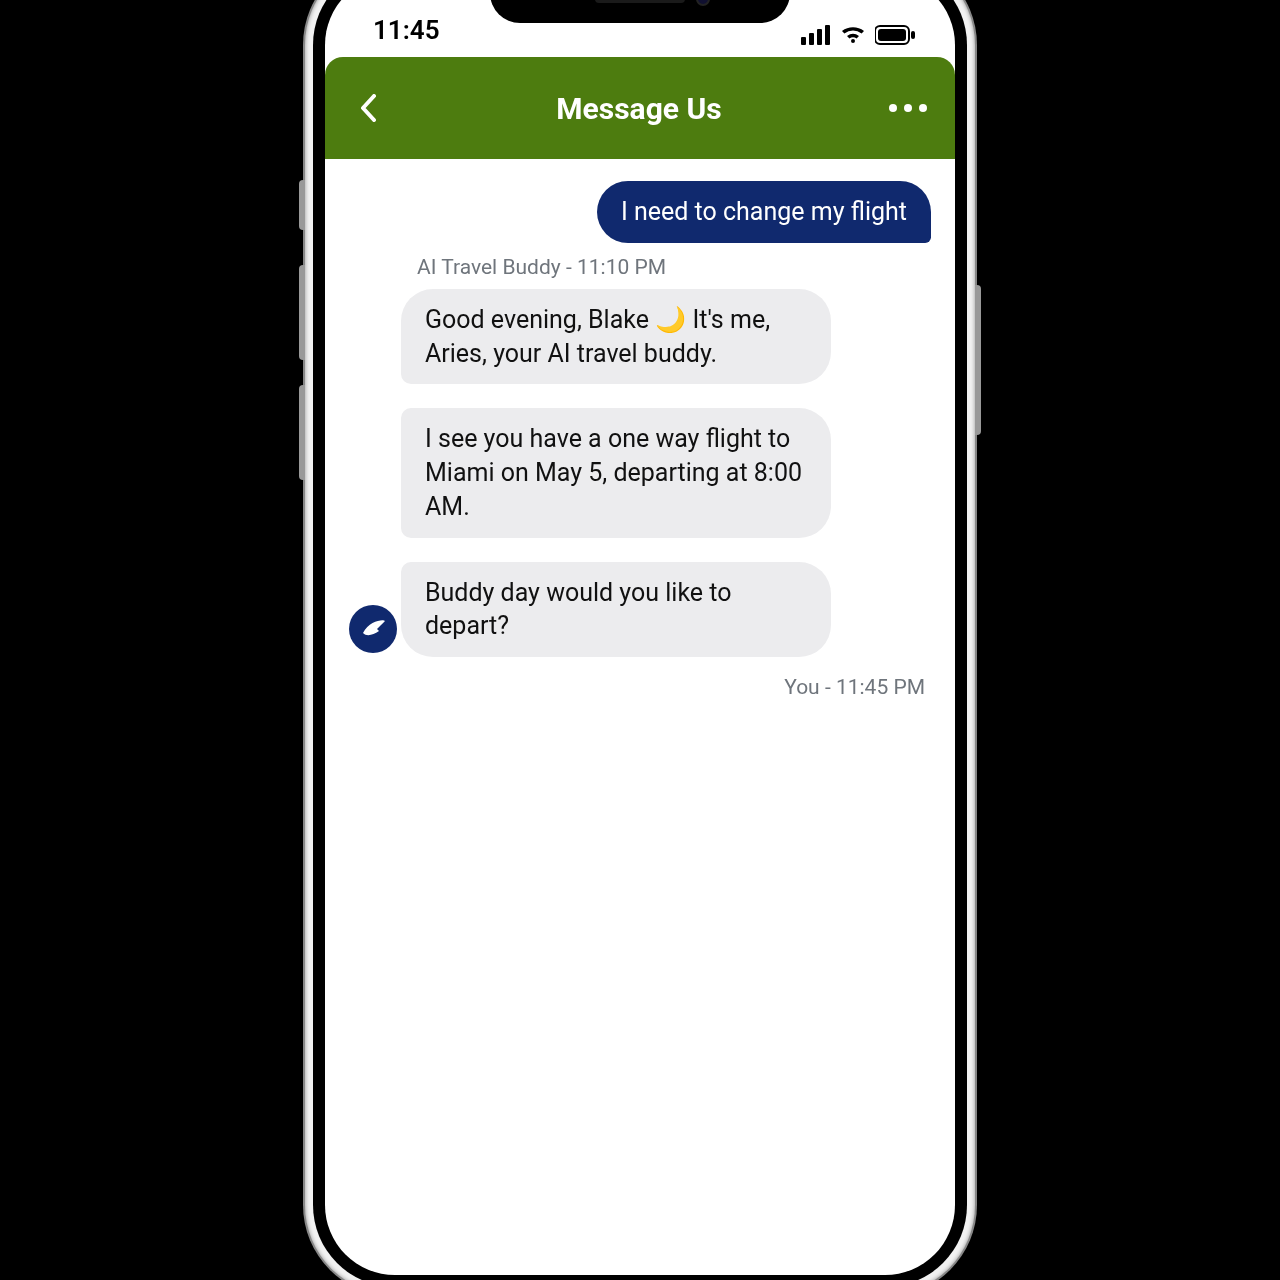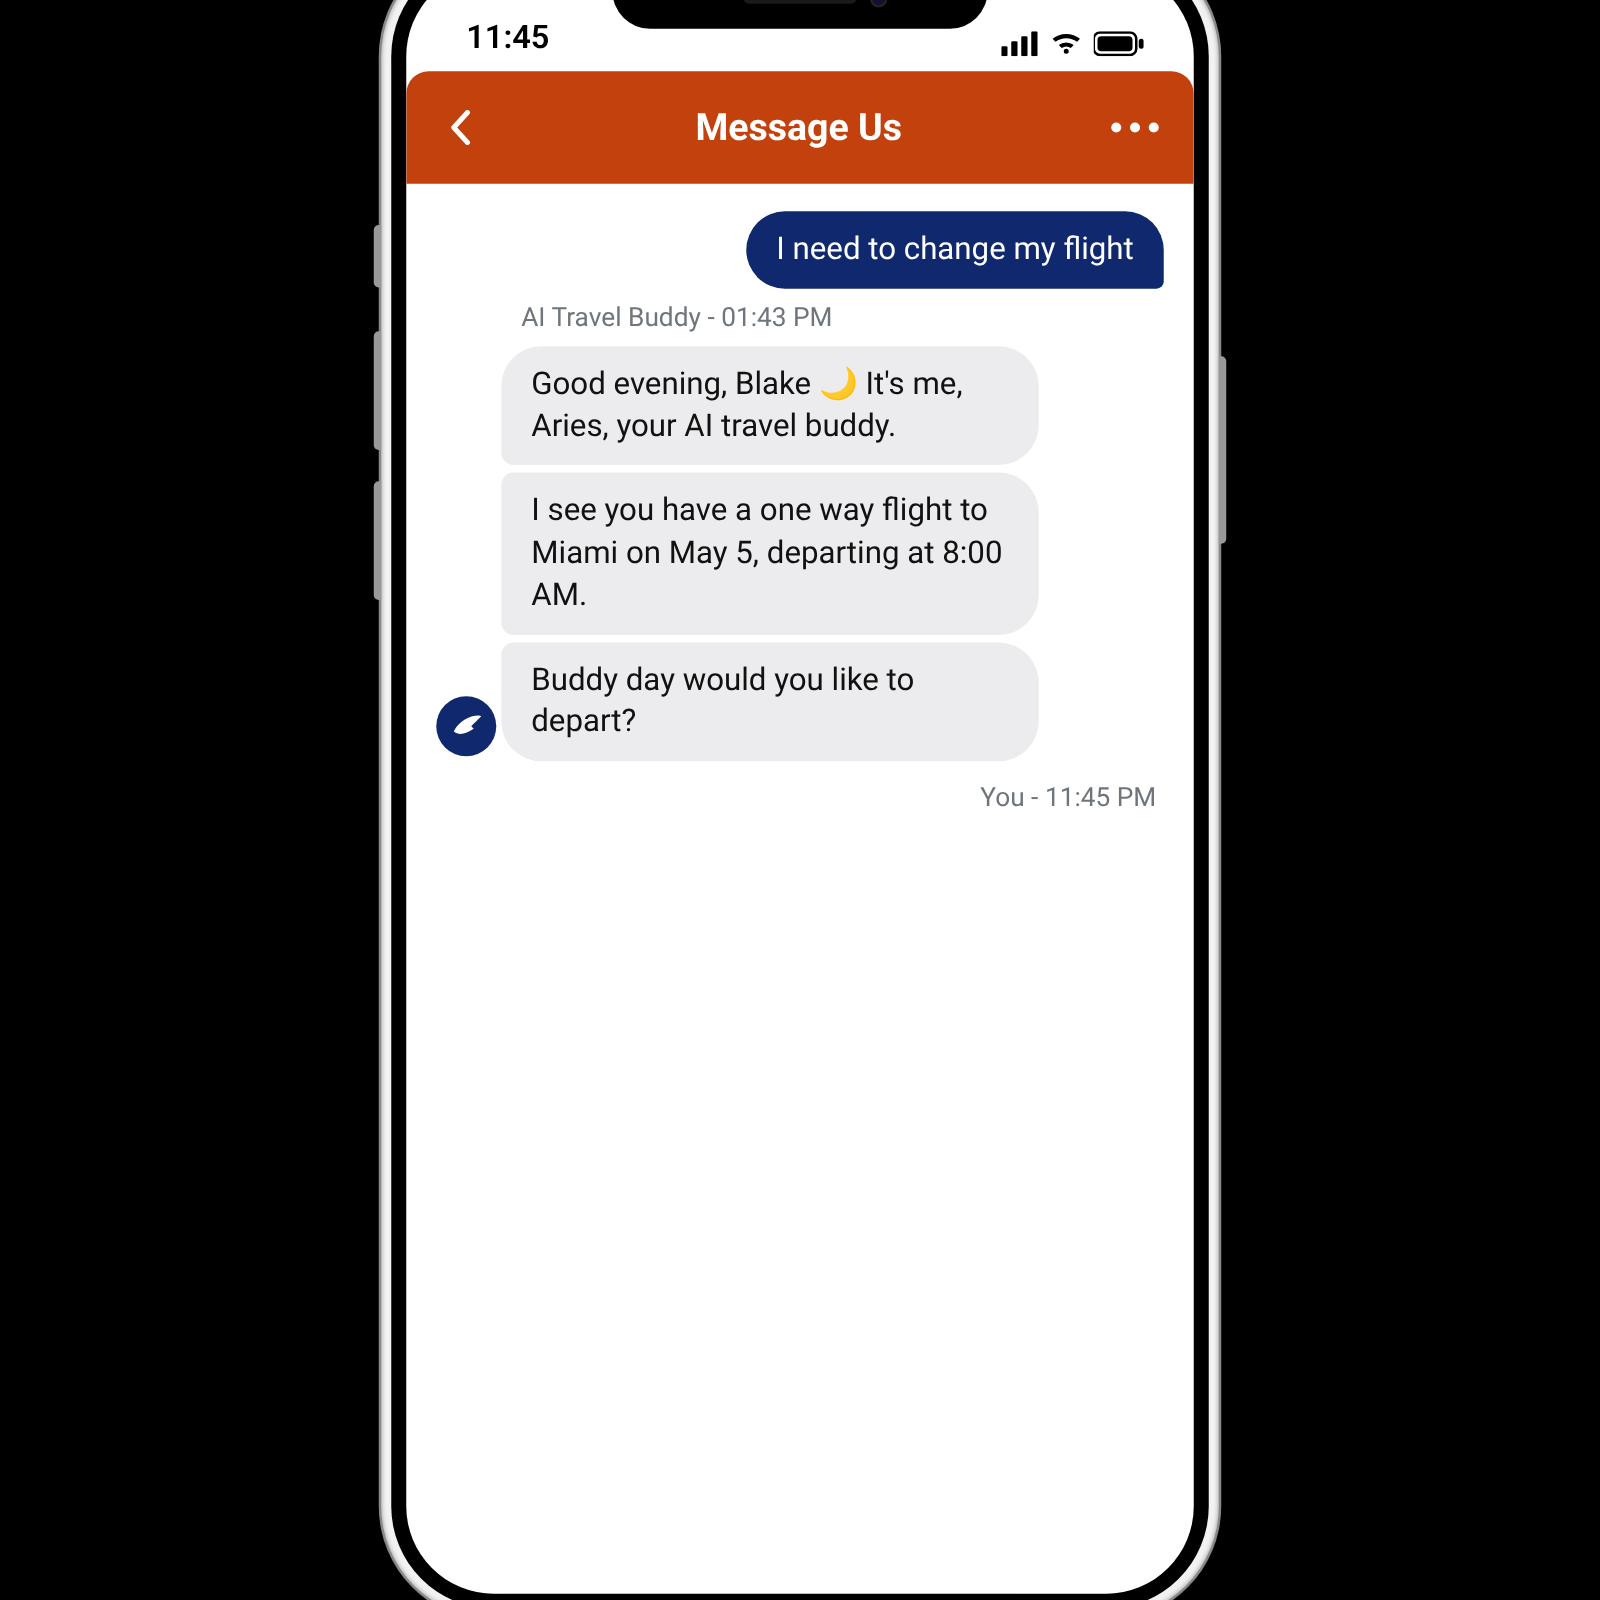--- a/index.html
+++ b/index.html
@@ -72,22 +72,22 @@
     padding: 0 40px 8px 48px;
     font-weight: 600;
     font-size: 26px;
     color: #000;
   }
   .status-right { display:flex; align-items:center; gap:8px; }
   .status-right svg { display:block; }
 
   
   .chat-header {
-    background: #c2410c;
-    height: 90px;
+    background: #4d7c0f;
+    height: 102px;
     display: flex;
     align-items: center;
     justify-content: space-between;
     padding: 0 28px 0 24px;
     color: #fff;
     border-top-left-radius: 18px;
     border-top-right-radius: 18px;
     margin-top: 4px;
   }
   .chat-header .title { font-size: 30px; font-weight: 700; }
@@ -120,21 +120,21 @@
   }
   .bubble.bot {
     background: #ececee;
     color: #111;
     border-bottom-left-radius: 10px;
     border-top-left-radius: 10px;
   }
   .bubble.bot.first { border-top-left-radius: 32px; }
   .bubble.bot.last  { border-bottom-left-radius: 32px; }
 
-  .bot-col { display:flex; flex-direction:column; gap:6px; margin-left:8px; }
+  .bot-col { display:flex; flex-direction:column; gap:24px; margin-left:8px; }
   .avatar {
     width: 48px; height: 48px; border-radius:50%;
     background:#10296e; display:flex; align-items:center; justify-content:center;
     flex-shrink:0; margin-right: -4px; margin-bottom: 4px;
   }
   .moon { color:#f5c542; }
 </style>
 </head>
 <body>
 
@@ -184,21 +184,21 @@
           <span></span>
         </div>
       </div>
 
       <div class="chat-body">
 
         <div class="row right">
           <div class="bubble user">I need to change my flight</div>
         </div>
 
-        <div class="meta left">AI Travel Buddy - 01:43 PM</div>
+        <div class="meta left">AI Travel Buddy - 11:10 PM</div>
         <div class="row left">
           <div class="avatar">
             <svg width="28" height="28" viewBox="0 0 28 28">
                 <path d="M4 18 C10 6, 24 4, 26 6 C22 10, 20 12, 18 14 L20 16 C14 20, 8 22, 4 18 Z" fill="#fff"></path>
               </svg>
           </div>
           <div class="bot-col">
             <div class="bubble bot first">
               <span>Good evening, Blake </span><span class="moon">🌙</span><span> It's me, Aries, your AI travel buddy.</span>
             </div>

